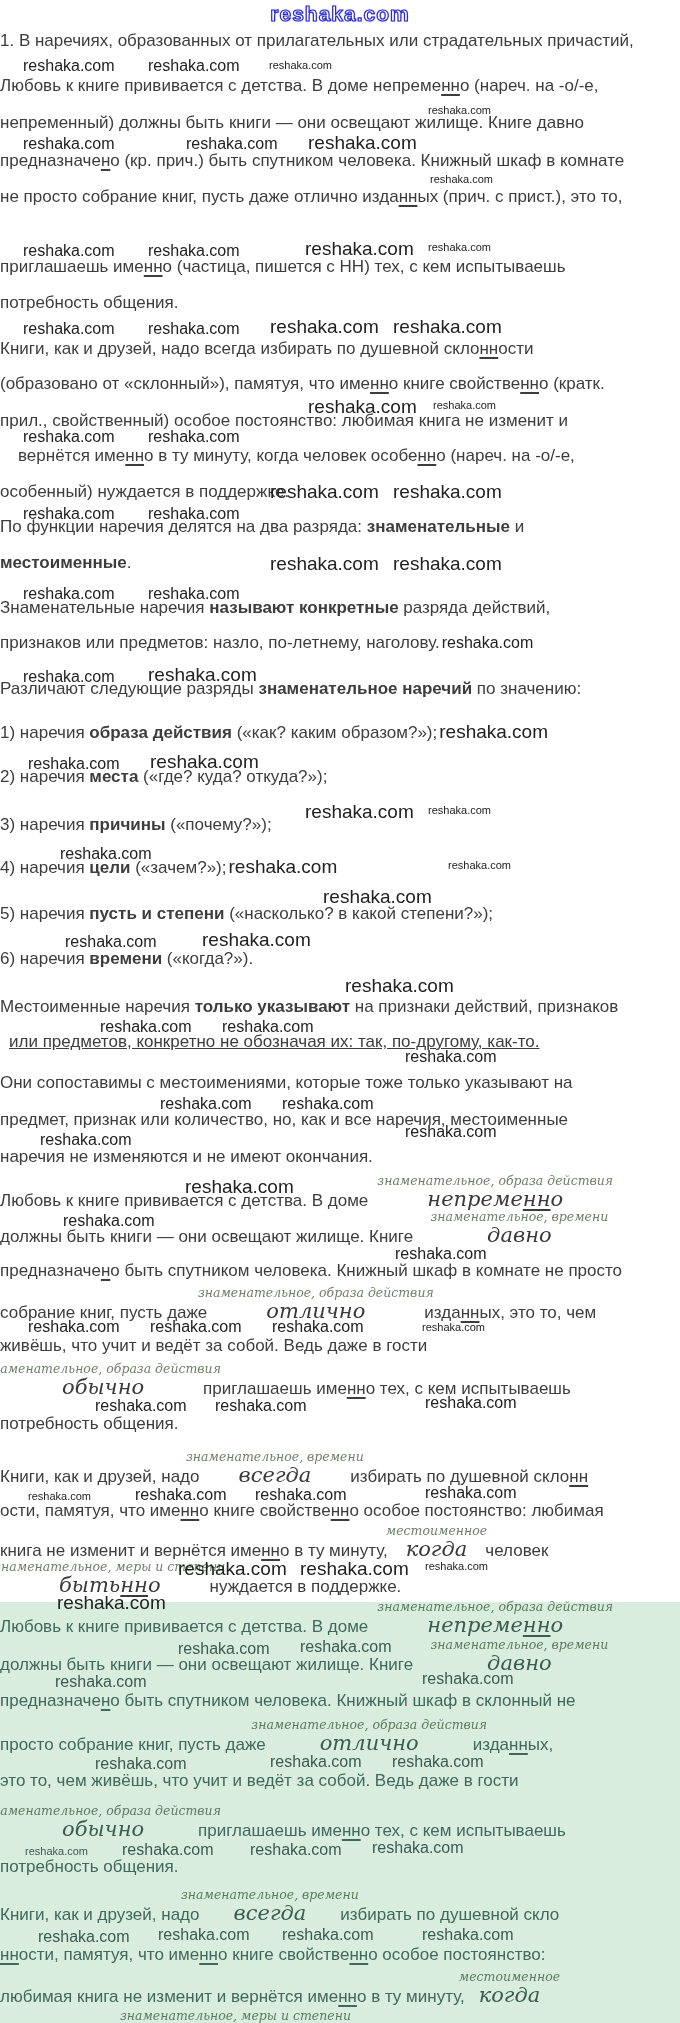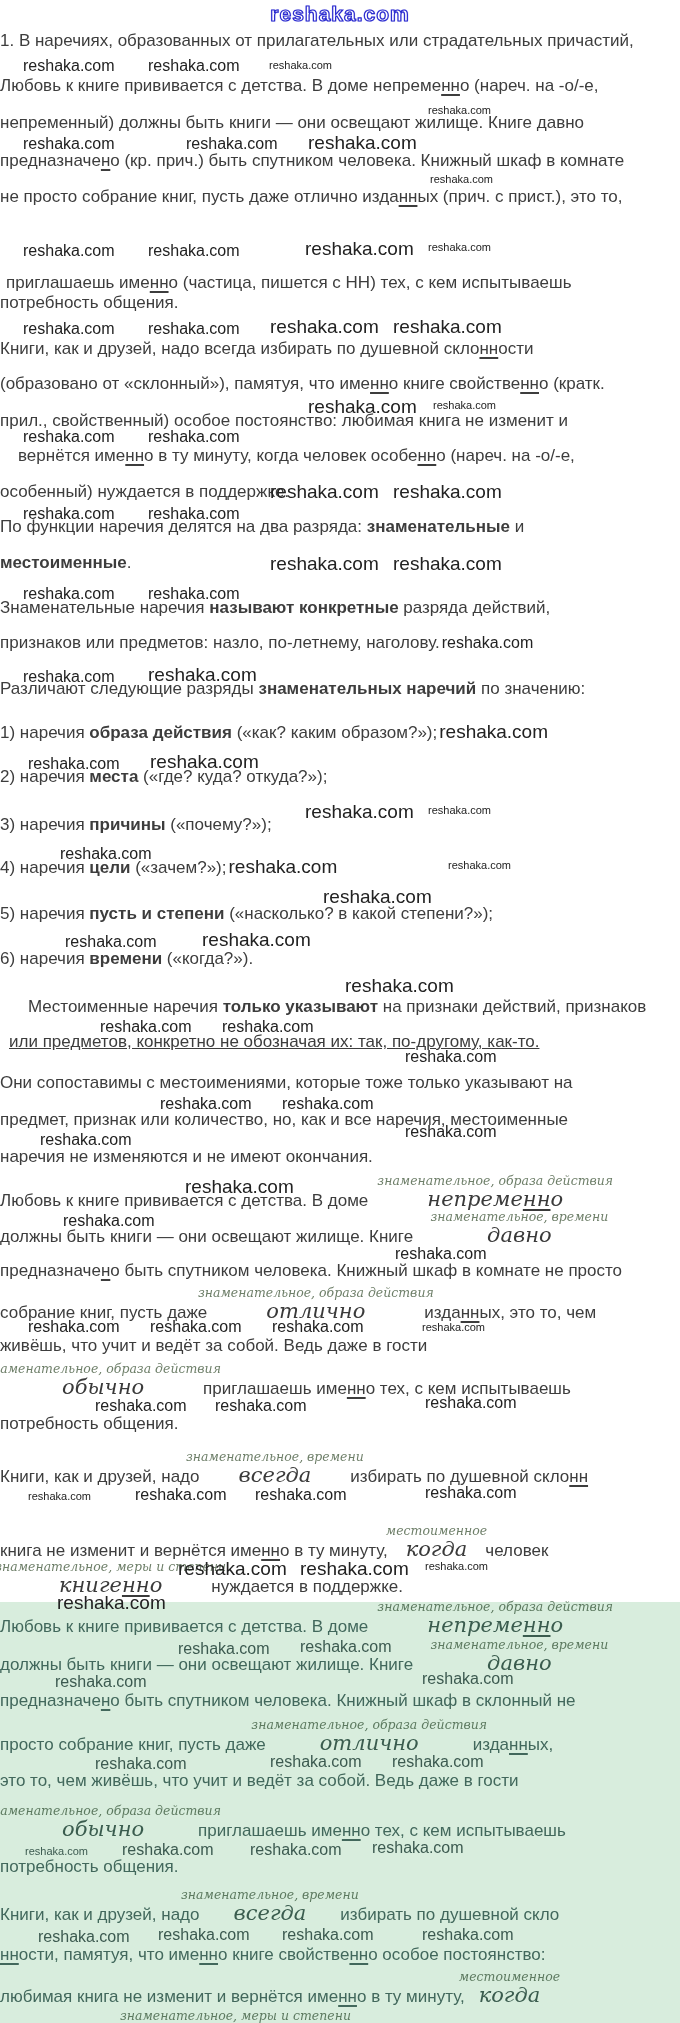--- a/index.html
+++ b/index.html
@@ -36,53 +36,54 @@
 <body>
 
 <div id="page">
   <div class="hl"></div>
   <div class="wm-top" style="top: 2px;">reshaka.com</div>
 <div class="line" style="top: 30px; left: 0px;"><span class="t">1. В наречиях, образованных от прилагательных или страдательных причастий,</span></div>
     <div class="line" style="top: 75px; left: 0px;"><span class="t">Любовь к книге прививается с детства. В доме непреме</span><span class="u">нн</span><span class="t">о (нареч. на -о/-е,</span></div>
     <div class="line" style="top: 112px; left: 0px;"><span class="t">непременный) должны быть книги — они освещают жилище. Книге давно</span></div>
     <div class="line" style="top: 150px; left: 0px;"><span class="t">предназначе</span><span class="u">н</span><span class="t">о (кр. прич.) быть спутником человека. Книжный шкаф в комнате</span></div>
     <div class="line" style="top: 186px; left: 0px;"><span class="t">не просто собрание книг, пусть даже отлично изда</span><span class="u">нн</span><span class="t">ых (прич. с прист.), это то,</span></div>
-    <div class="line" style="top: 272px; left: 0px; padding-left: 6px;"><span class="t">приглашаешь име</span><span class="u">нн</span><span class="t">о (частица, пишется с НН) тех, с кем испытываешь</span></div>
+    <div class="line" style="top: 256px; left: 0px;"><span class="t">приглашаешь име</span><span class="u">нн</span><span class="t">о (частица, пишется с НН) тех, с кем испытываешь</span></div>
     <div class="line" style="top: 292px; left: 0px;"><span class="t">потребность общения.</span></div>
     <div class="line" style="top: 338px; left: 0px;"><span class="t">Книги, как и друзей, надо всегда избирать по душевной скло</span><span class="u">нн</span><span class="t">ости</span></div>
     <div class="line" style="top: 373px; left: 0px;"><span class="t">(образовано от «склонный»), памятуя, что име</span><span class="u">нн</span><span class="t">о книге свойстве</span><span class="u">нн</span><span class="t">о (кратк.</span></div>
     <div class="line" style="top: 410px; left: 0px;"><span class="t">прил., свойственный) особое постоянство: любимая книга не изменит и</span></div>
     <div class="line" style="top: 445px; left: 18px;"><span class="t">вернётся име</span><span class="u">нн</span><span class="t">о в ту минуту, когда человек особе</span><span class="u">нн</span><span class="t">о (нареч. на -о/-е,</span></div>
     <div class="line" style="top: 481px; left: 0px;"><span class="t">особенный) нуждается в поддержке.</span></div>
     <div class="line" style="top: 516px; left: 0px;"><span class="t">По функции наречия делятся на два разряда: </span><span class="b">знаменательные</span><span class="t"> и</span></div>
     <div class="line" style="top: 552px; left: 0px;"><span class="b">местоименные</span><span class="t">.</span></div>
     <div class="line" style="top: 597px; left: 0px;"><span class="t">Знаменательные наречия </span><span class="b">называют конкретные</span><span class="t"> разряда действий,</span></div>
     <div class="line" style="top: 632px; left: 0px;"><span class="t">признаков или предметов: назло, по-летнему, наголову.</span><span class="wm-inline m">reshaka.com</span></div>
-    <div class="line" style="top: 678px; left: 0px;"><span class="t">Различают следующие разряды </span><span class="b">знаменательных наречий</span><span class="t"> по значению:</span></div>
+    <div class="line" style="top: 678px; left: 0px;"><span class="t">Различают следующие разряды </span><span class="b">знаменательное наречий</span><span class="t"> по значению:</span></div>
     <div class="line" style="top: 721px; left: 0px;"><span class="t">1) наречия </span><span class="b">образа действия</span><span class="t"> («как? каким образом?»);</span><span class="wm-inline l">reshaka.com</span></div>
     <div class="line" style="top: 766px; left: 0px;"><span class="t">2) наречия </span><span class="b">места</span><span class="t"> («где? куда? откуда?»);</span></div>
     <div class="line" style="top: 814px; left: 0px;"><span class="t">3) наречия </span><span class="b">причины</span><span class="t"> («почему?»);</span></div>
     <div class="line" style="top: 856px; left: 0px;"><span class="t">4) наречия </span><span class="b">цели</span><span class="t"> («зачем?»);</span><span class="wm-inline l">reshaka.com</span></div>
     <div class="line" style="top: 903px; left: 0px;"><span class="t">5) наречия </span><span class="b">пусть и степени</span><span class="t"> («насколько? в какой степени?»);</span></div>
     <div class="line" style="top: 948px; left: 0px;"><span class="t">6) наречия </span><span class="b">времени</span><span class="t"> («когда?»).</span></div>
-    <div class="line" style="top: 996px; left: 0px; margin-left: 28px;"><span class="t">Местоименные наречия </span><span class="b">только указывают</span><span class="t"> на признаки действий, признаков</span></div>
+    <div class="line" style="top: 996px; left: 0px;"><span class="t">Местоименные наречия </span><span class="b">только указывают</span><span class="t"> на признаки действий, признаков</span></div>
     <div class="line" style="top: 1031px; left: 9px; text-decoration: underline;"><span class="t">или предметов, конкретно не обозначая их: так, по-другому, как-то.</span></div>
     <div class="line" style="top: 1072px; left: 0px;"><span class="t">Они сопоставимы с местоимениями, которые тоже только указывают на</span></div>
     <div class="line" style="top: 1109px; left: 0px;"><span class="t">предмет, признак или количество, но, как и все наречия, местоименные</span></div>
     <div class="line" style="top: 1146px; left: 0px;"><span class="t">наречия не изменяются и не имеют окончания.</span></div>
     <div class="line" style="top: 1188px; left: 0px;"><span class="t">Любовь к книге прививается с детства. В доме</span><span class="gap" style="width: 55px;"></span><span class="hand"><span class="ann">знаменательное, образа действия</span><span class="hp">непреме</span><span class="hu">нн</span><span class="hp">о</span></span></div>
     <div class="line" style="top: 1224px; left: 0px;"><span class="t">должны быть книги — они освещают жилище. Книге</span><span class="gap" style="width: 70px;"></span><span class="hand"><span class="ann">знаменательное, времени</span><span class="hp">давно</span></span></div>
     <div class="line" style="top: 1260px; left: 0px;"><span class="t">предназначе</span><span class="u">н</span><span class="t">о быть спутником человека. Книжный шкаф в комнате не просто</span></div>
     <div class="line" style="top: 1300px; left: 0px;"><span class="t">собрание книг, пусть даже</span><span class="gap" style="width: 55px;"></span><span class="hand"><span class="ann">знаменательное, образа действия</span><span class="hp">отлично</span></span><span class="gap" style="width: 55px;"></span><span class="t">изда</span><span class="u">нн</span><span class="t">ых, это то, чем</span></div>
     <div class="line" style="top: 1335px; left: 0px;"><span class="t">живёшь, что учит и ведёт за собой. Ведь даже в гости</span></div>
     <div class="line" style="top: 1376px; left: 0px;"><span class="gap" style="width: 58px;"></span><span class="hand"><span class="ann">знаменательное, образа действия</span><span class="hp">обычно</span></span><span class="gap" style="width: 55px;"></span><span class="t">приглашаешь име</span><span class="u">нн</span><span class="t">о тех, с кем испытываешь</span></div>
     <div class="line" style="top: 1413px; left: 0px;"><span class="t">потребность общения.</span></div>
     <div class="line" style="top: 1464px; left: 0px;"><span class="t">Книги, как и друзей, надо</span><span class="gap" style="width: 35px;"></span><span class="hand"><span class="ann">знаменательное, времени</span><span class="hp">всегда</span></span><span class="gap" style="width: 35px;"></span><span class="t">избирать по душевной скло</span><span class="u">нн</span></div>
+    <div class="line" style="top: 1500px; left: 0px;"><span class="t">ости, памятуя, что име</span><span class="u">нн</span><span class="t">о книге свойстве</span><span class="u">нн</span><span class="t">о особое постоянство: любимая</span></div>
     <div class="line" style="top: 1538px; left: 0px;"><span class="t">книга не изменит и вернётся име</span><span class="u">нн</span><span class="t">о в ту минуту,</span><span class="gap" style="width: 14px;"></span><span class="hand"><span class="ann">местоименное</span><span class="hp">когда</span></span><span class="gap" style="width: 14px;"></span><span class="t">человек</span></div>
-    <div class="line" style="top: 1574px; left: 0px;"><span class="gap" style="width: 55px;"></span><span class="hand"><span class="ann">знаменательное, меры и степени</span><span class="hp">книге</span><span class="hu">нн</span><span class="hp">о</span></span><span class="gap" style="width: 45px;"></span><span class="t">нуждается в поддержке.</span></div>
+    <div class="line" style="top: 1574px; left: 0px;"><span class="gap" style="width: 55px;"></span><span class="hand"><span class="ann">знаменательное, меры и степени</span><span class="hp">быть</span><span class="hu">нн</span><span class="hp">о</span></span><span class="gap" style="width: 45px;"></span><span class="t">нуждается в поддержке.</span></div>
     <div class="line green" style="top: 1614px; left: 0px;"><span class="t">Любовь к книге прививается с детства. В доме</span><span class="gap" style="width: 55px;"></span><span class="hand"><span class="ann">знаменательное, образа действия</span><span class="hp">непреме</span><span class="hu">нн</span><span class="hp">о</span></span></div>
     <div class="line green" style="top: 1652px; left: 0px;"><span class="t">должны быть книги — они освещают жилище. Книге</span><span class="gap" style="width: 70px;"></span><span class="hand"><span class="ann">знаменательное, времени</span><span class="hp">давно</span></span></div>
     <div class="line green" style="top: 1690px; left: 0px;"><span class="t">предназначе</span><span class="u">н</span><span class="t">о быть спутником человека. Книжный шкаф в склонный не</span></div>
     <div class="line green" style="top: 1732px; left: 0px;"><span class="t">просто собрание книг, пусть даже</span><span class="gap" style="width: 50px;"></span><span class="hand"><span class="ann">знаменательное, образа действия</span><span class="hp">отлично</span></span><span class="gap" style="width: 50px;"></span><span class="t">изда</span><span class="u">нн</span><span class="t">ых,</span></div>
     <div class="line green" style="top: 1770px; left: 0px;"><span class="t">это то, чем живёшь, что учит и ведёт за собой. Ведь даже в гости</span></div>
     <div class="line green" style="top: 1818px; left: 0px;"><span class="gap" style="width: 58px;"></span><span class="hand"><span class="ann">знаменательное, образа действия</span><span class="hp">обычно</span></span><span class="gap" style="width: 50px;"></span><span class="t">приглашаешь име</span><span class="u">нн</span><span class="t">о тех, с кем испытываешь</span></div>
     <div class="line green" style="top: 1856px; left: 0px;"><span class="t">потребность общения.</span></div>
     <div class="line green" style="top: 1902px; left: 0px;"><span class="t">Книги, как и друзей, надо</span><span class="gap" style="width: 30px;"></span><span class="hand"><span class="ann">знаменательное, времени</span><span class="hp">всегда</span></span><span class="gap" style="width: 30px;"></span><span class="t">избирать по душевной скло</span></div>
     <div class="line green" style="top: 1944px; left: 0px; text-align: right;"><span class="u">нн</span><span class="t">ости, памятуя, что име</span><span class="u">нн</span><span class="t">о книге свойстве</span><span class="u">нн</span><span class="t">о особое постоянство:</span></div>
     <div class="line green" style="top: 1984px; left: 0px;"><span class="t">любимая книга не изменит и вернётся име</span><span class="u">нн</span><span class="t">о в ту минуту,</span><span class="gap" style="width: 10px;"></span><span class="hand"><span class="ann">местоименное</span><span class="hp">когда</span></span></div>

